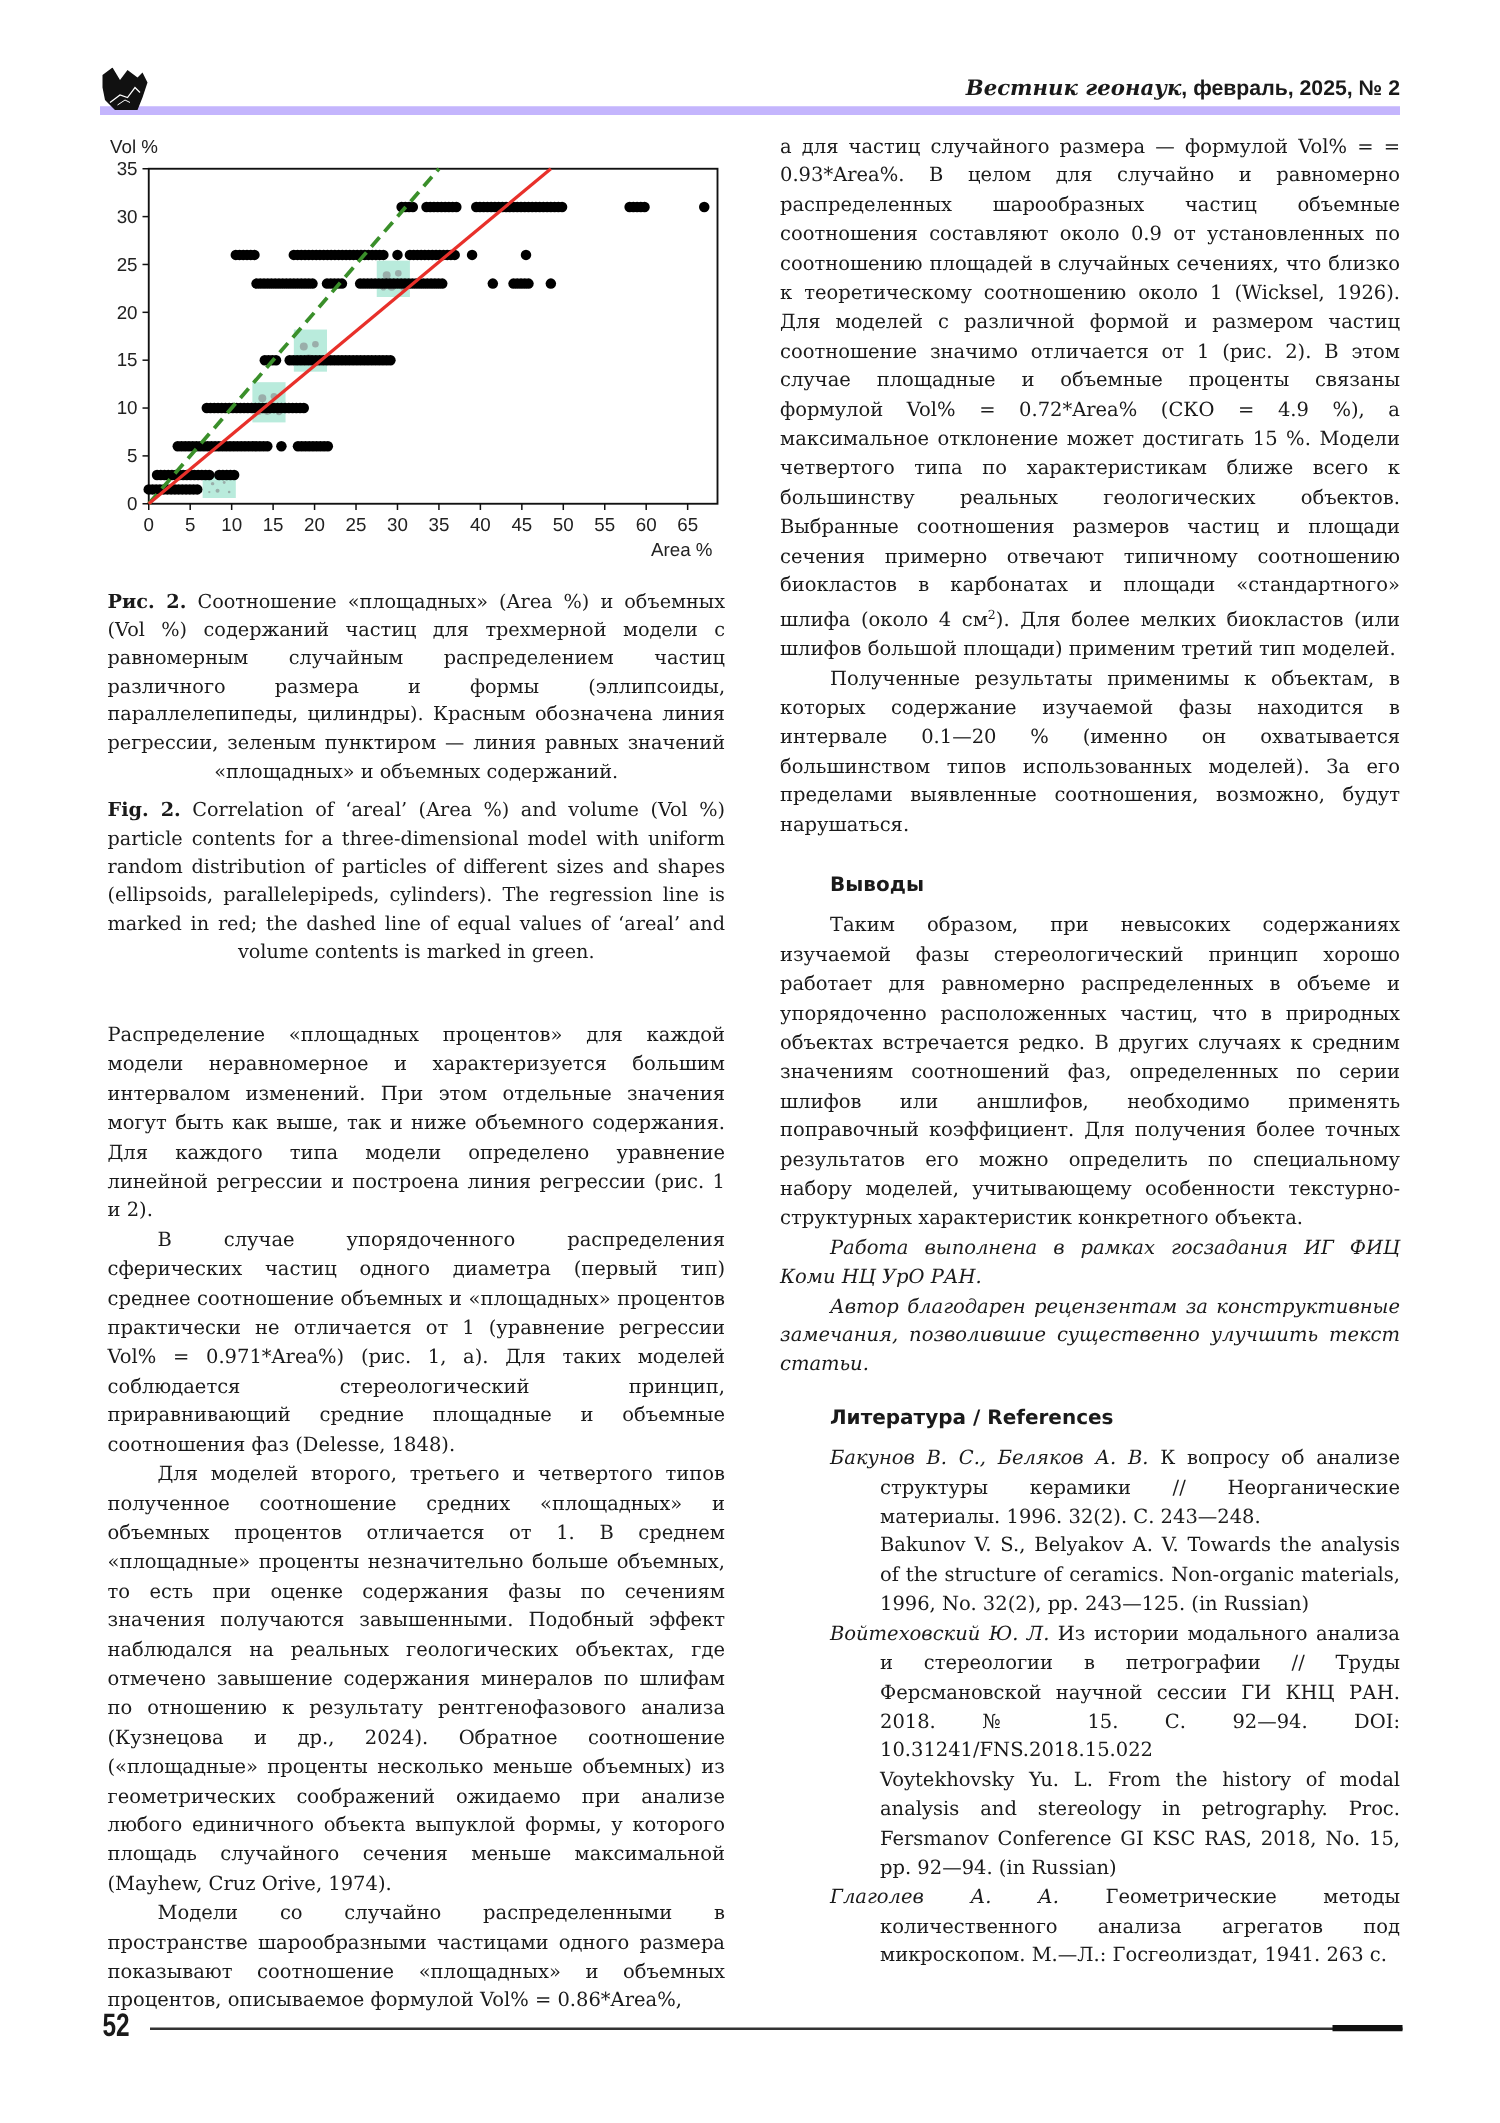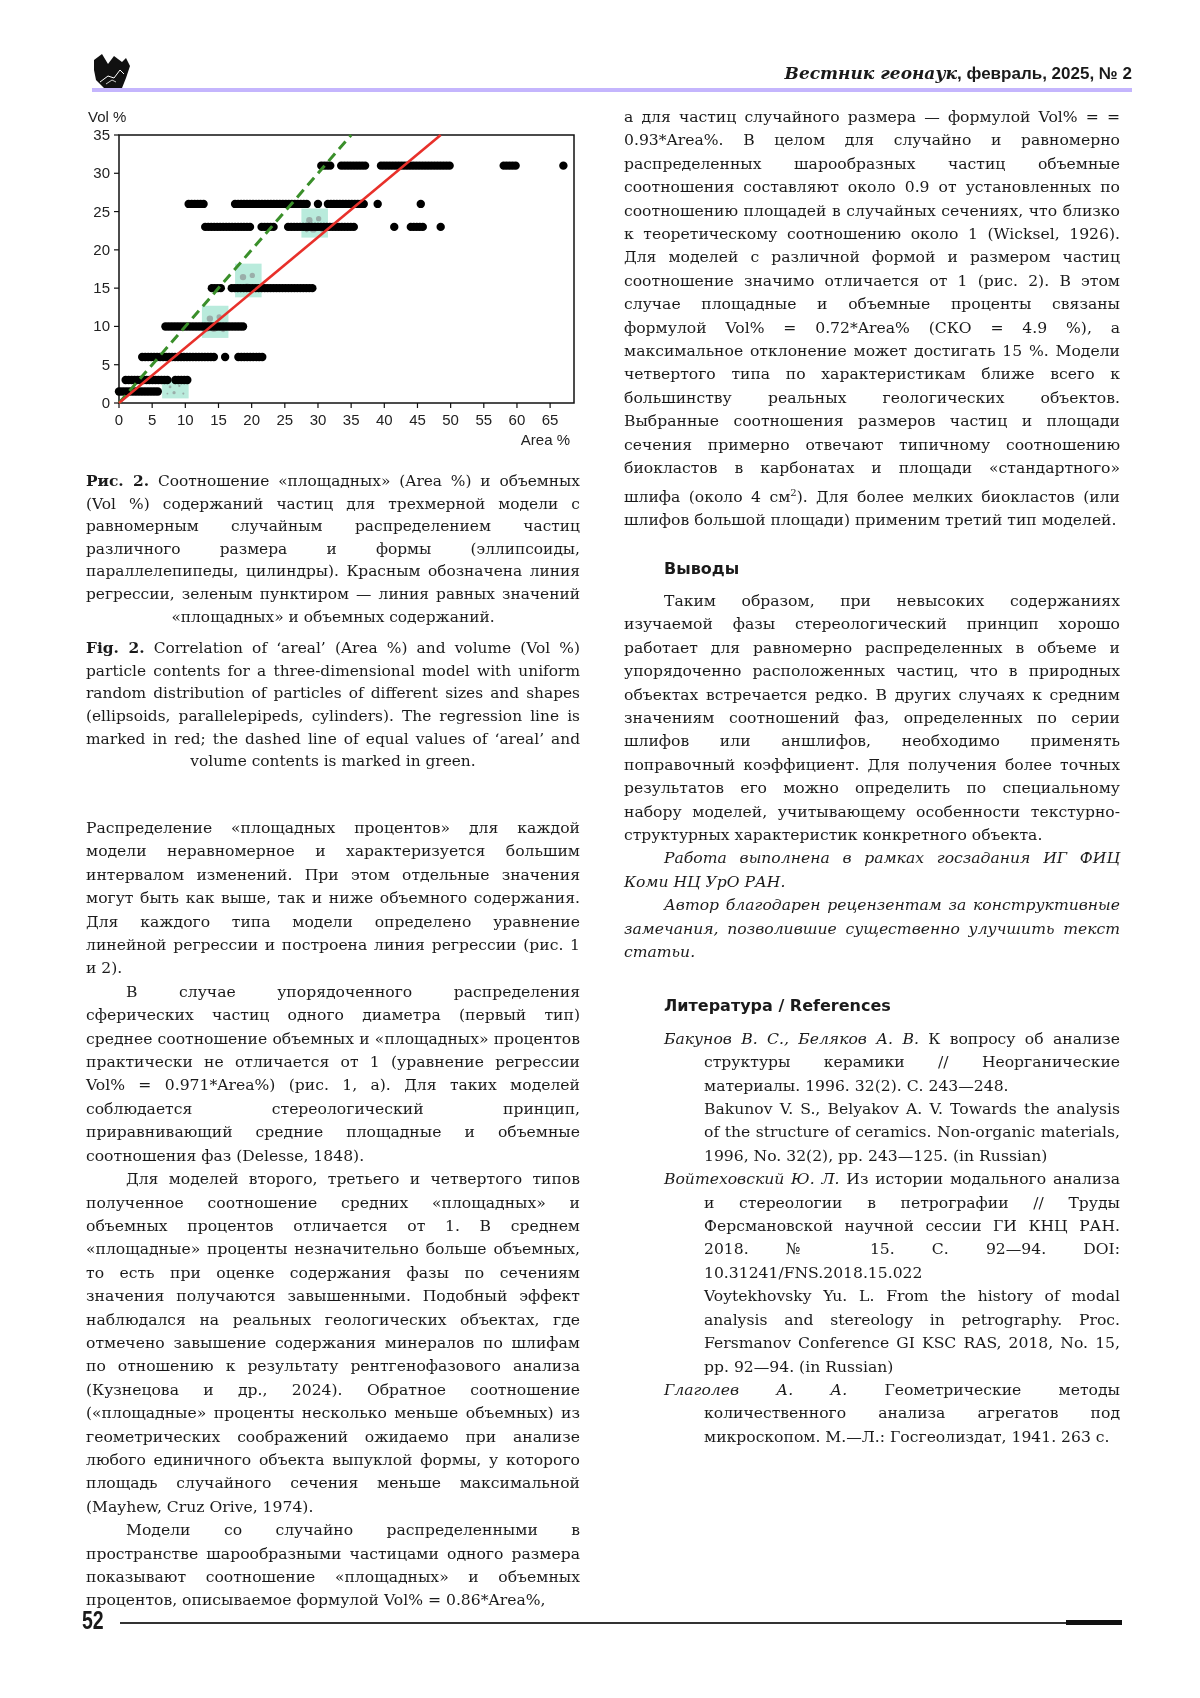--- a/index.html
+++ b/index.html
@@ -1,17 +1,17 @@
 <!DOCTYPE html>
 <html><head>
 <meta charset="utf-8">
 <style>
   * { box-sizing: border-box; margin: 0; padding: 0; }
   body { width: 1200px; height: 1698px; background: #ffffff; position: relative; overflow: hidden; color: #1a1a1a; font-family: "DejaVu Serif", serif; }
-  .header { position: absolute; left: 92px; top: 50px; width: 1040px; height: 42px; border-bottom: 4px solid #c4b5fd; text-align: right; }
+  .header { position: absolute; left: 80px; top: 50px; width: 1040px; height: 42px; border-bottom: 7px solid #c4b5fd; text-align: right; }
   .logo { position: absolute; left: 0; top: 4px; width: 40px; height: 34px; }
   .journal { position: absolute; right: 0; bottom: 4px; font-family: "Liberation Sans", sans-serif; font-size: 17px; font-weight: bold; }
   .journal .jname { font-family: "DejaVu Serif", serif; font-style: italic; font-weight: bold; }
   .col { position: absolute; font-size: 15.6px; line-height: 23.4px; text-align: justify; }
   .col-left { left: 86px; width: 494px; }
   .col-right { left: 624px; width: 496px; }
   p.ind { text-indent: 40px; }
   .caption { font-size: 15.4px; line-height: 22.6px; text-align: justify; text-align-last: center; }
   .caption b { font-weight: bold; margin-top: 20px; }
   .section-h { font-family: "DejaVu Sans", sans-serif; font-weight: bold; font-size: 16px; padding-left: 40px; }
@@ -390,25 +390,26 @@
 
 <div class="col col-left" style="top:817px;">
   <p>Распределение «площадных процентов» для каждой модели неравномерное и характеризуется большим интервалом изменений. При этом отдельные значения могут быть как выше, так и ниже объемного содержания. Для каждого типа модели определено уравнение линейной регрессии и построена линия регрессии (рис. 1 и 2).</p>
   <p class="ind">В случае упорядоченного распределения сферических частиц одного диаметра (первый тип) среднее соотношение объемных и «площадных» процентов практически не отличается от 1 (уравнение регрессии Vol% = 0.971*Area%) (рис. 1, а). Для таких моделей соблюдается стереологический принцип, приравнивающий средние площадные и объемные соотношения фаз (Delesse, 1848).</p>
   <p class="ind">Для моделей второго, третьего и четвертого типов полученное соотношение средних «площадных» и объемных процентов отличается от 1. В среднем «площадные» проценты незначительно больше объемных, то есть при оценке содержания фазы по сечениям значения получаются завышенными. Подобный эффект наблюдался на реальных геологических объектах, где отмечено завышение содержания минералов по шлифам по отношению к результату рентгенофазового анализа (Кузнецова и др., 2024). Обратное соотношение («площадные» проценты несколько меньше объемных) из геометрических соображений ожидаемо при анализе любого единичного объекта выпуклой формы, у которого площадь случайного сечения меньше максимальной (Mayhew, Cruz Orive, 1974).</p>
   <p class="ind">Модели со случайно распределенными в пространстве шарообразными частицами одного размера показывают соотношение «площадных» и объемных процентов, описываемое формулой Vol% = 0.86*Area%,</p>
 </div>
 
 <div class="col col-right" style="top:106px;">
   <p><span>а для частиц случайного размера — формулой Vol% = = 0.93*Area%. В целом для случайно и равномерно распределенных шарообразных частиц объемные соотношения составляют около 0.9 от установленных по соотношению площадей в случайных сечениях, что близко к теоретическому соотношению около 1 (Wicksel, 1926). Для моделей с различной формой и размером частиц соотношение значимо отличается от 1 (рис. 2). В этом случае площадные и объемные проценты связаны формулой Vol% = 0.72*Area% (СКО = 4.9 %), а максимальное отклонение может достигать 15 %. Модели четвертого типа по характеристикам ближе всего к большинству реальных геологических объектов. Выбранные соотношения размеров частиц и площади сечения примерно отвечают типичному соотношению биокластов в карбонатах и площади «стандартного» шлифа (около 4 см</span><sup style="font-size:10px;">2</sup><span>). Для более мелких биокластов (или шлифов большой площади) применим третий тип моделей.</span></p>
+  <p class="ind">Полученные результаты применимы к объектам, в которых содержание изучаемой фазы находится в интервале 0.1—20 % (именно он охватывается большинством типов использованных моделей). За его пределами выявленные соотношения, возможно, будут нарушаться.</p>
   <div class="section-h" style="margin-top:24px; margin-bottom:10px;">Выводы</div>
   <p class="ind">Таким образом, при невысоких содержаниях изучаемой фазы стереологический принцип хорошо работает для равномерно распределенных в объеме и упорядоченно расположенных частиц, что в природных объектах встречается редко. В других случаях к средним значениям соотношений фаз, определенных по серии шлифов или аншлифов, необходимо применять поправочный коэффициент. Для получения более точных результатов его можно определить по специальному набору моделей, учитывающему особенности текстурно-структурных характеристик конкретного объекта.</p>
   <p class="ind it">Работа выполнена в рамках госзадания ИГ ФИЦ Коми НЦ УрО РАН.</p>
   <p class="ind it">Автор благодарен рецензентам за конструктивные замечания, позволившие существенно улучшить текст статьи.</p>
-  <div class="section-h" style="margin-top:30px; margin-bottom:10px;">Литература / References</div>
+  <div class="section-h" style="margin-top:18px; margin-bottom:10px;">Литература / References</div>
   <div class="ref">
     <span class="it">Бакунов В. С., Беляков А. В.</span><span> К вопросу об анализе структуры керамики // Неорганические материалы. 1996. 32(2). С. 243—248.</span>
     <span class="en">Bakunov V. S., Belyakov A. V. Towards the analysis of the structure of ceramics. Non-organic materials, 1996, No. 32(2), pp. 243—125. (in Russian)</span>
   </div>
   <div class="ref">
     <span class="it">Войтеховский Ю. Л.</span><span> Из истории модального анализа и стереологии в петрографии // Труды Ферсмановской научной сессии ГИ КНЦ РАН. 2018. № 15. С. 92—94. DOI: 10.31241/FNS.2018.15.022</span>
     <span class="en">Voytekhovsky Yu. L. From the history of modal analysis and stereology in petrography. Proc. Fersmanov Conference GI KSC RAS, 2018, No. 15, pp. 92—94. (in Russian)</span>
   </div>
   <div class="ref">
     <span class="it">Глаголев А. А.</span><span> Геометрические методы количественного анализа агрегатов под микроскопом. М.—Л.: Госгеолиздат, 1941. 263 с.</span>

